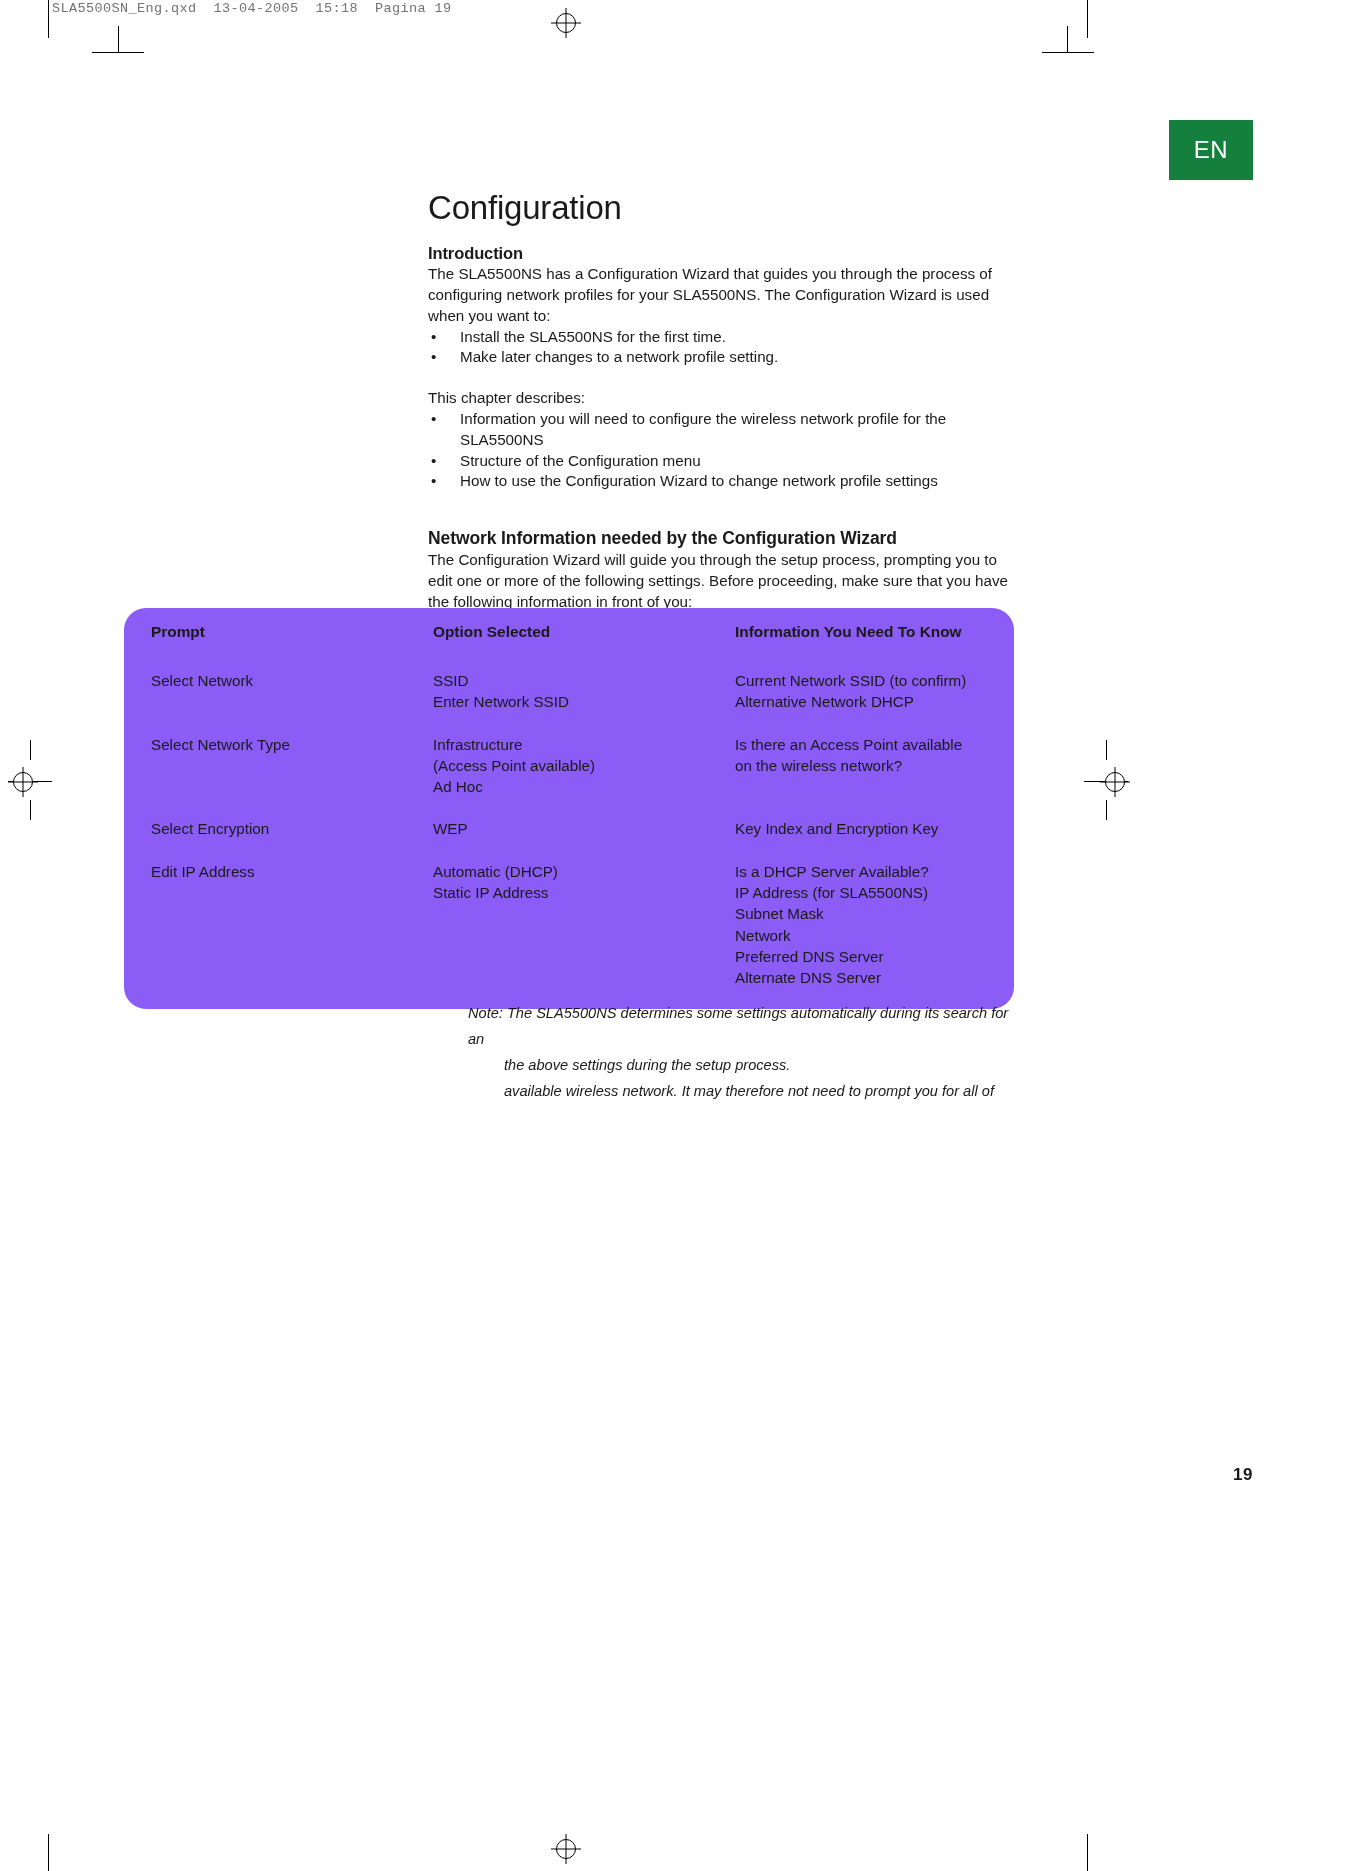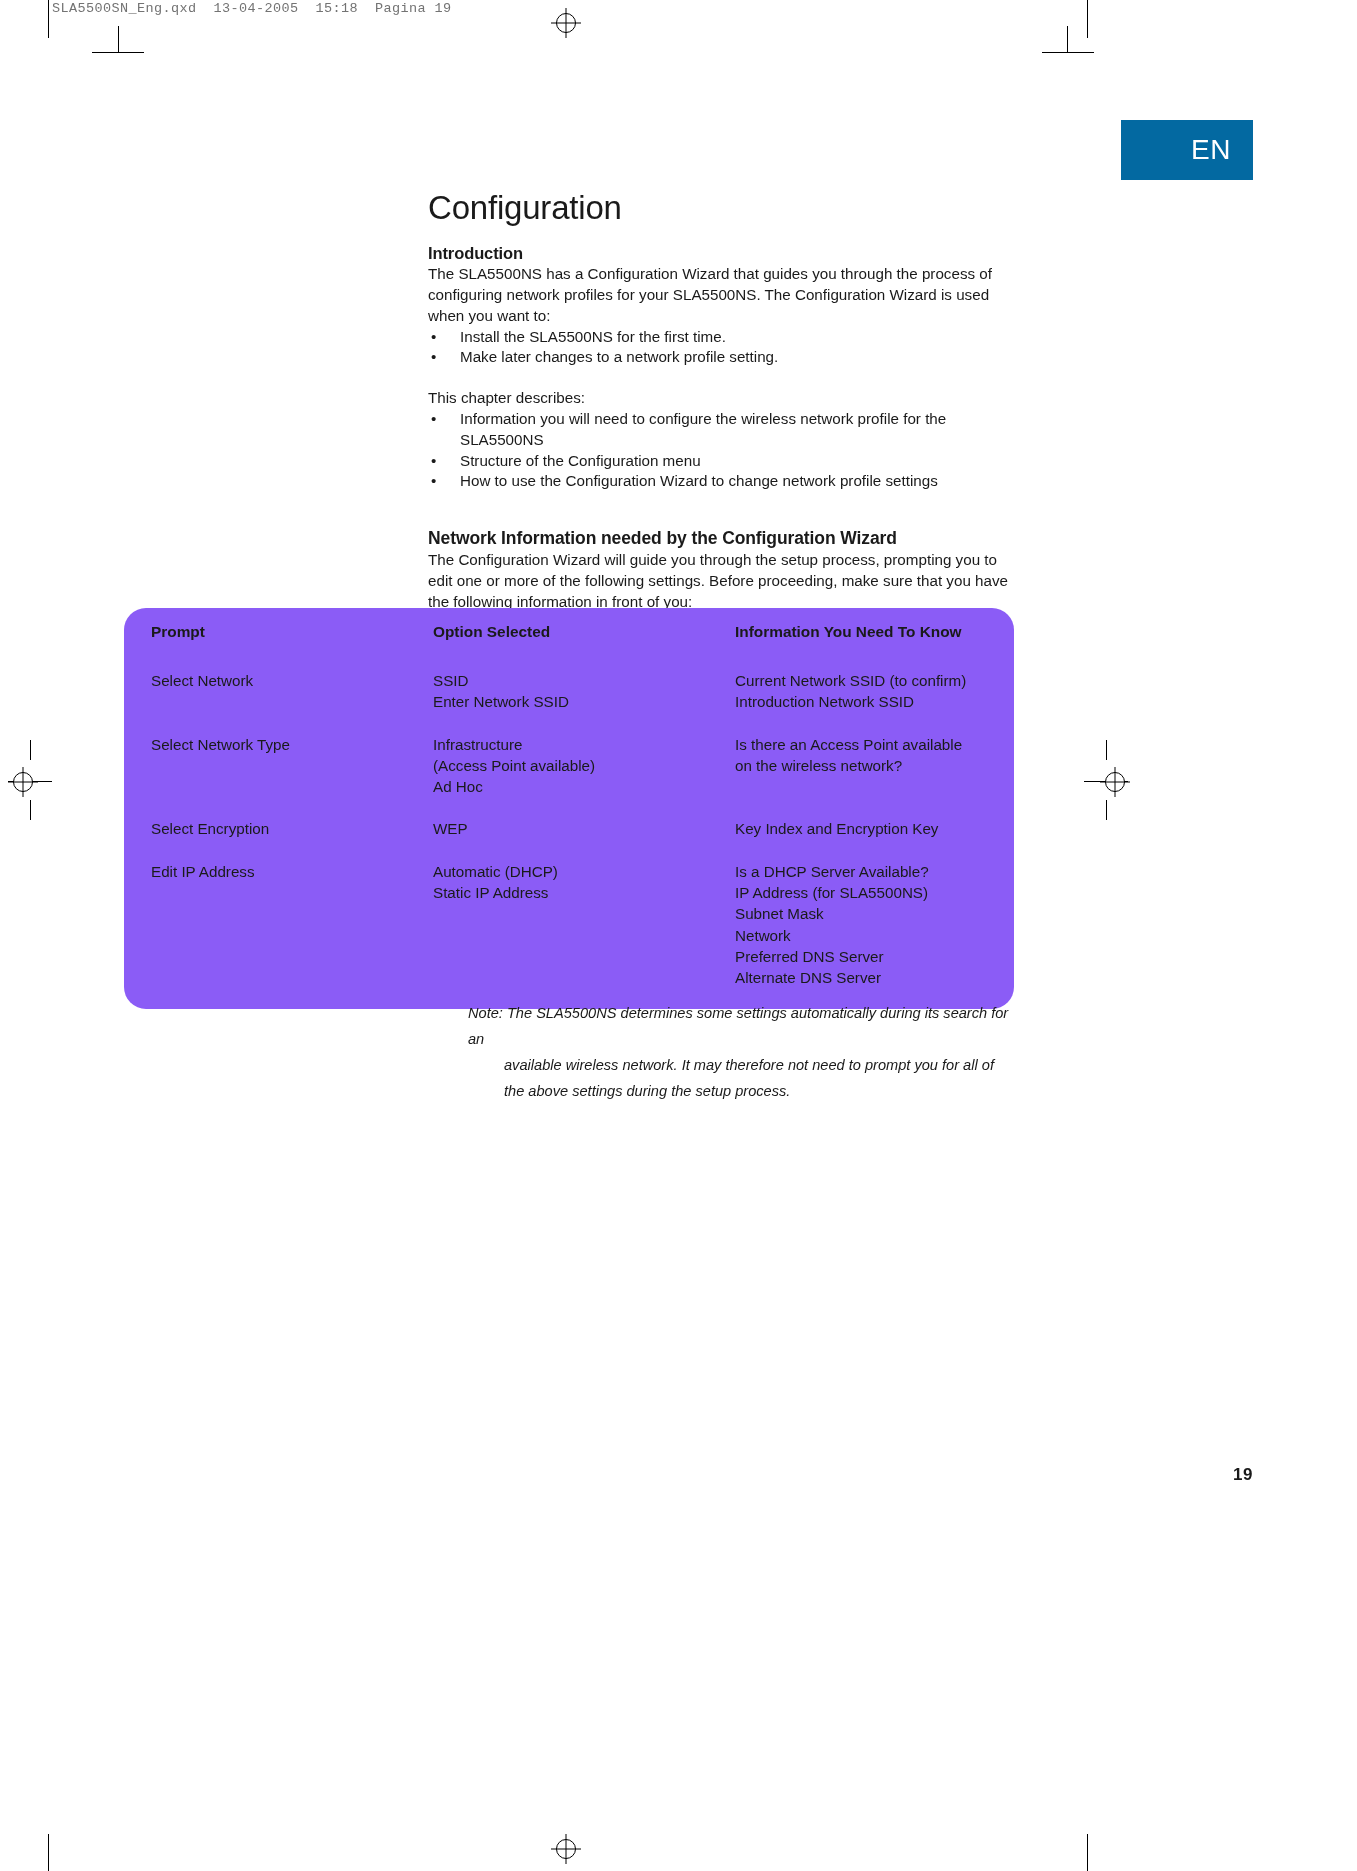--- a/index.html
+++ b/index.html
@@ -54,28 +54,27 @@
     white-space: pre;
   }
 
   
   .lang-tab {
     position: absolute;
     right: 104px;
     top: 120px;
     width: 84px;
     height: 60px;
-    background: #0369a1;
+    background: #15803d;
     color: #ffffff;
-    font-size: 28px;
+    font-size: 24px;
     letter-spacing: 0.5px;
     display: flex;
     align-items: center;
     justify-content: center;
-    padding-left: 48px;
   }
 
   
   .content {
     position: absolute;
     left: 428px;
     top: 190px;
     width: 582px;
   }
 
@@ -253,21 +252,21 @@
   <div class="trow">
     <div class="c1 cellgroup">
       <div>Select Network</div>
     </div>
     <div class="c2 cellgroup">
       <div>SSID</div>
       <div>Enter Network SSID</div>
     </div>
     <div class="c3 cellgroup">
       <div>Current Network SSID (to confirm)</div>
-      <div>Introduction Network SSID</div>
+      <div>Alternative Network DHCP</div>
     </div>
   </div>
 
   <div class="rowspace"></div>
 
   <div class="trow">
     <div class="c1 cellgroup">
       <div>Select Network Type</div>
     </div>
     <div class="c2 cellgroup">
@@ -312,17 +311,17 @@
       <div>Network</div>
       <div>Preferred DNS Server</div>
       <div>Alternate DNS Server</div>
     </div>
   </div>
 
 </div>
 
 <div class="note">
   <div>Note: The SLA5500NS determines some settings automatically during its search for an</div>
+  <div class="note-indent">the above settings during the setup process.</div>
   <div class="note-indent">available wireless network. It may therefore not need to prompt you for all of</div>
-  <div class="note-indent">the above settings during the setup process.</div>
 </div>
 
 <div class="page-num">19</div>
 
 </body></html>

